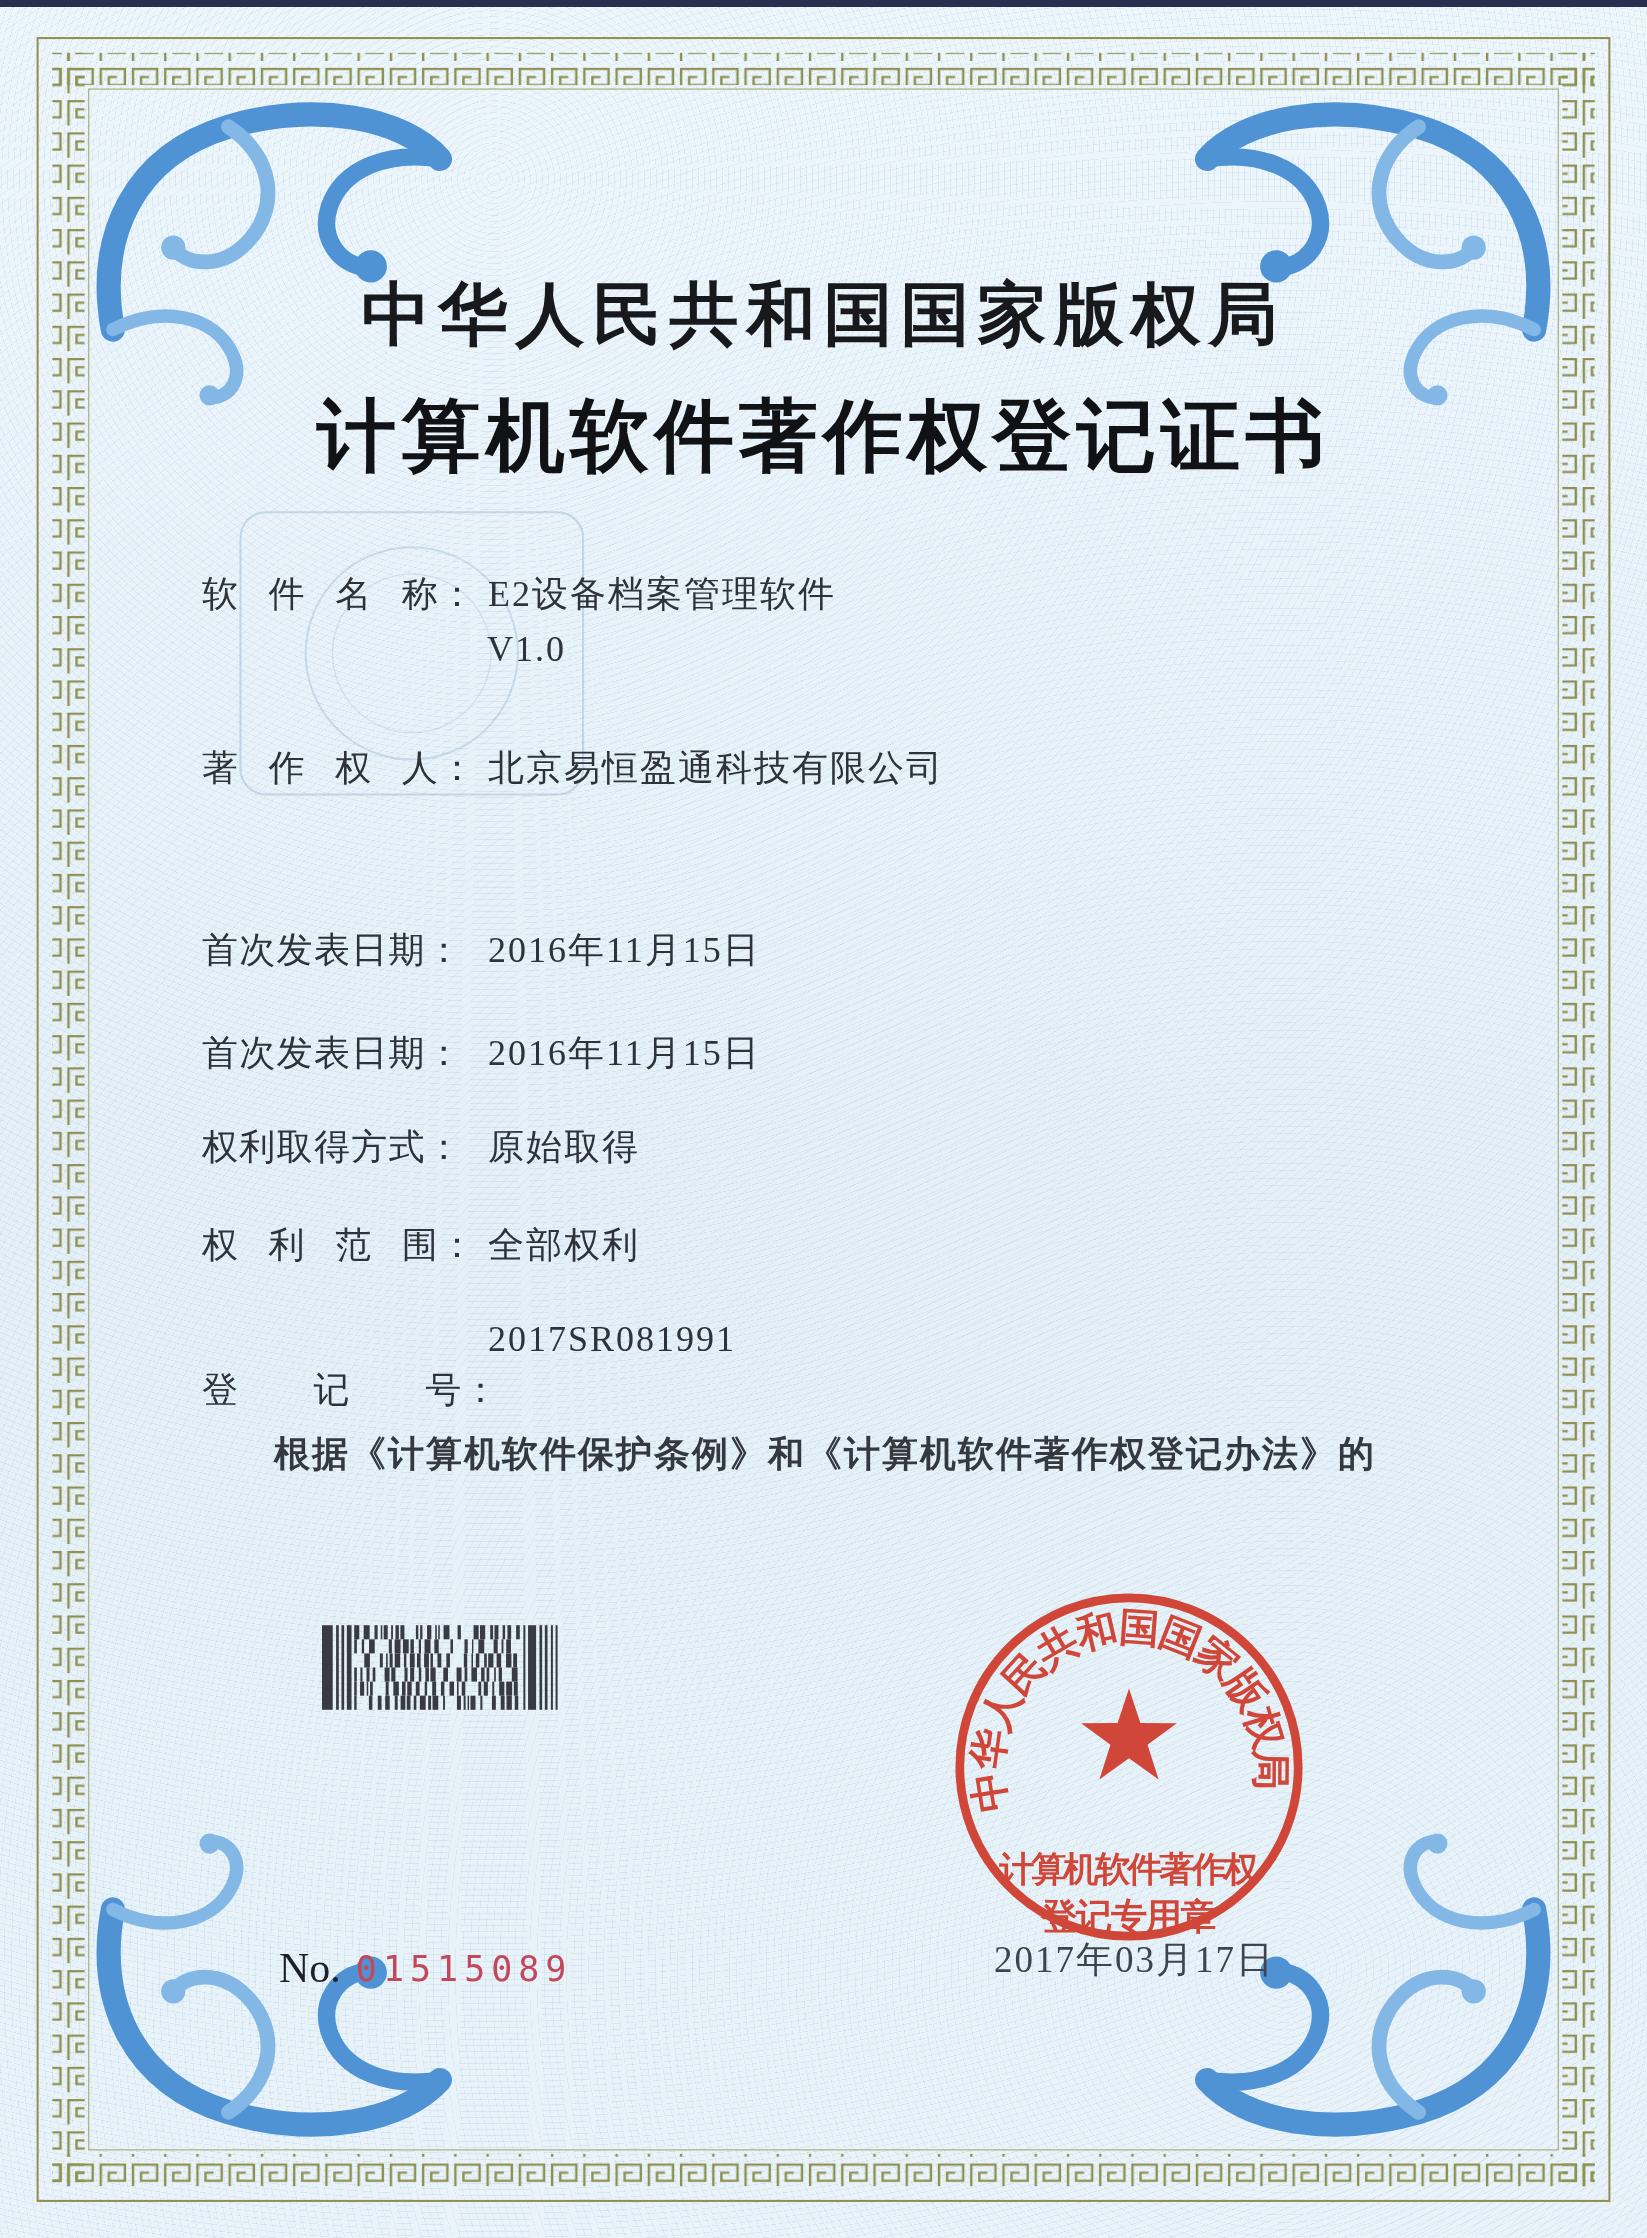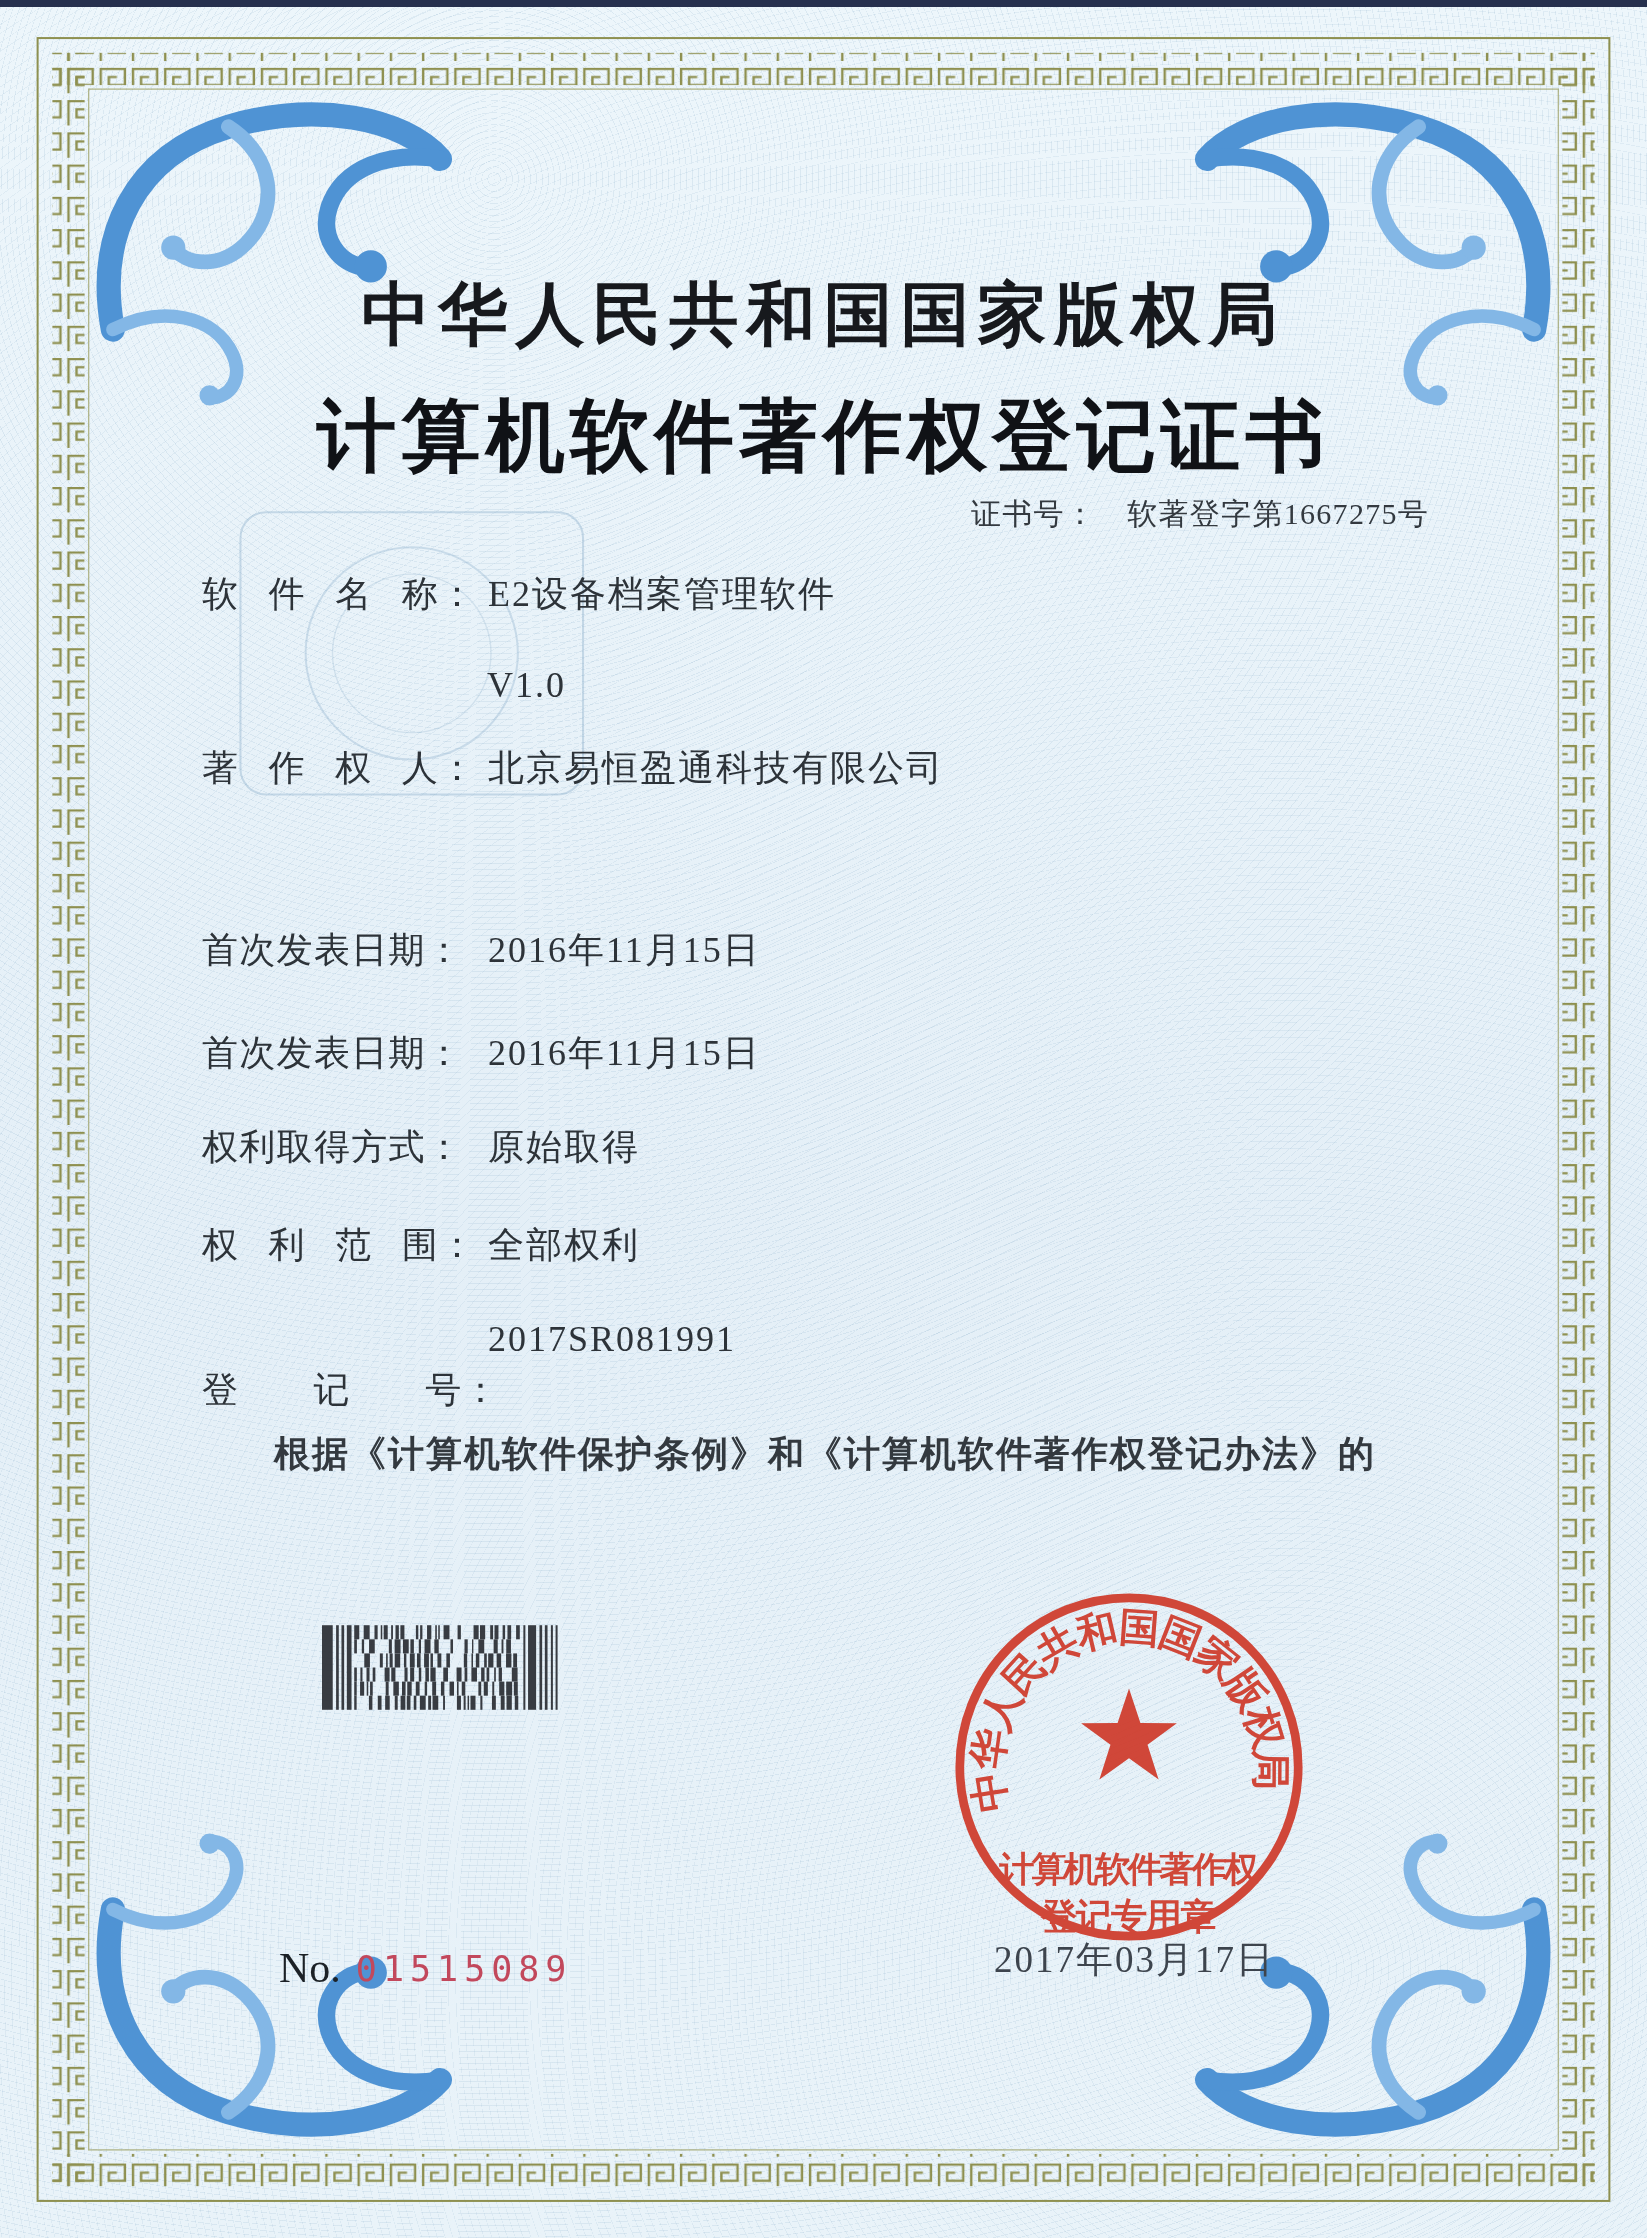--- a/index.html
+++ b/index.html
@@ -27,21 +27,21 @@
     left:0;top:384px;width:1647px;text-align:center;
     font-family:"Liberation Sans","DejaVu Sans",sans-serif;
     font-weight:900;font-size:79px;letter-spacing:5.4px;color:#101216;
   }
   .certno{left:971px;top:494px;font-size:30px;color:#33393f;letter-spacing:1.3px;}
   .certno .cv{margin-left:31px;}
   .field{left:202px;font-size:36px;color:#2d3339;white-space:nowrap;}
   .flabel{display:inline-block;word-spacing:19px;letter-spacing:1.3px;}
   .gap-wide .flabel{word-spacing:64px;margin-top:48px;}
   .fvalue{position:absolute;left:286px;top:0;letter-spacing:2px;}
-  .fvalue2{left:487px;top:664px;font-size:36px;color:#2d3339;letter-spacing:2px;}
+  .fvalue2{left:487px;top:628px;font-size:36px;color:#2d3339;letter-spacing:2px;}
   .para{font-size:36px;color:#33393f;letter-spacing:2px;white-space:nowrap;}
   .para1{left:274px;top:1430px;font-weight:bold;}
   .para2{left:202px;top:1526px;}
   .barcode{left:322px;top:1625px;width:247px;height:85px;}
   .serial{left:279px;top:1944px;font-size:42px;color:#1c2126;}
   .serial .num{
     font-family:"DejaVu Sans Mono","Liberation Mono",monospace;
     font-size:35px;letter-spacing:6px;color:#c2485c;margin-left:15px;
     vertical-align:1.3px;
   }
@@ -91,23 +91,20 @@
       <circle cx="613" cy="972" r="158" fill="none" stroke="rgba(135,170,200,0.33)" stroke-width="3"></circle>
       <circle cx="613" cy="972" r="118" fill="none" stroke="rgba(135,170,200,0.25)" stroke-width="2"></circle>
     </g>
   </svg>
 
   <div class="scan-edge-top"></div>
 
   <div class="abs authority">中华人民共和国国家版权局</div>
   <div class="abs cert-title">计算机软件著作权登记证书</div>
 
-  <div class="abs certno">
-    <span>证书号：</span><span class="cv">软著登字第1667275号</span>
-  </div>
 
   <div class="abs field" style="top:570px">
     <span class="flabel">软 件 名 称：</span>
     <span class="fvalue">E2设备档案管理软件</span>
   </div>
   <div class="abs fvalue2">V1.0</div>
 
   <div class="abs field" style="top:744px">
     <span class="flabel">著 作 权 人：</span>
     <span class="fvalue">北京易恒盈通科技有限公司</span>

